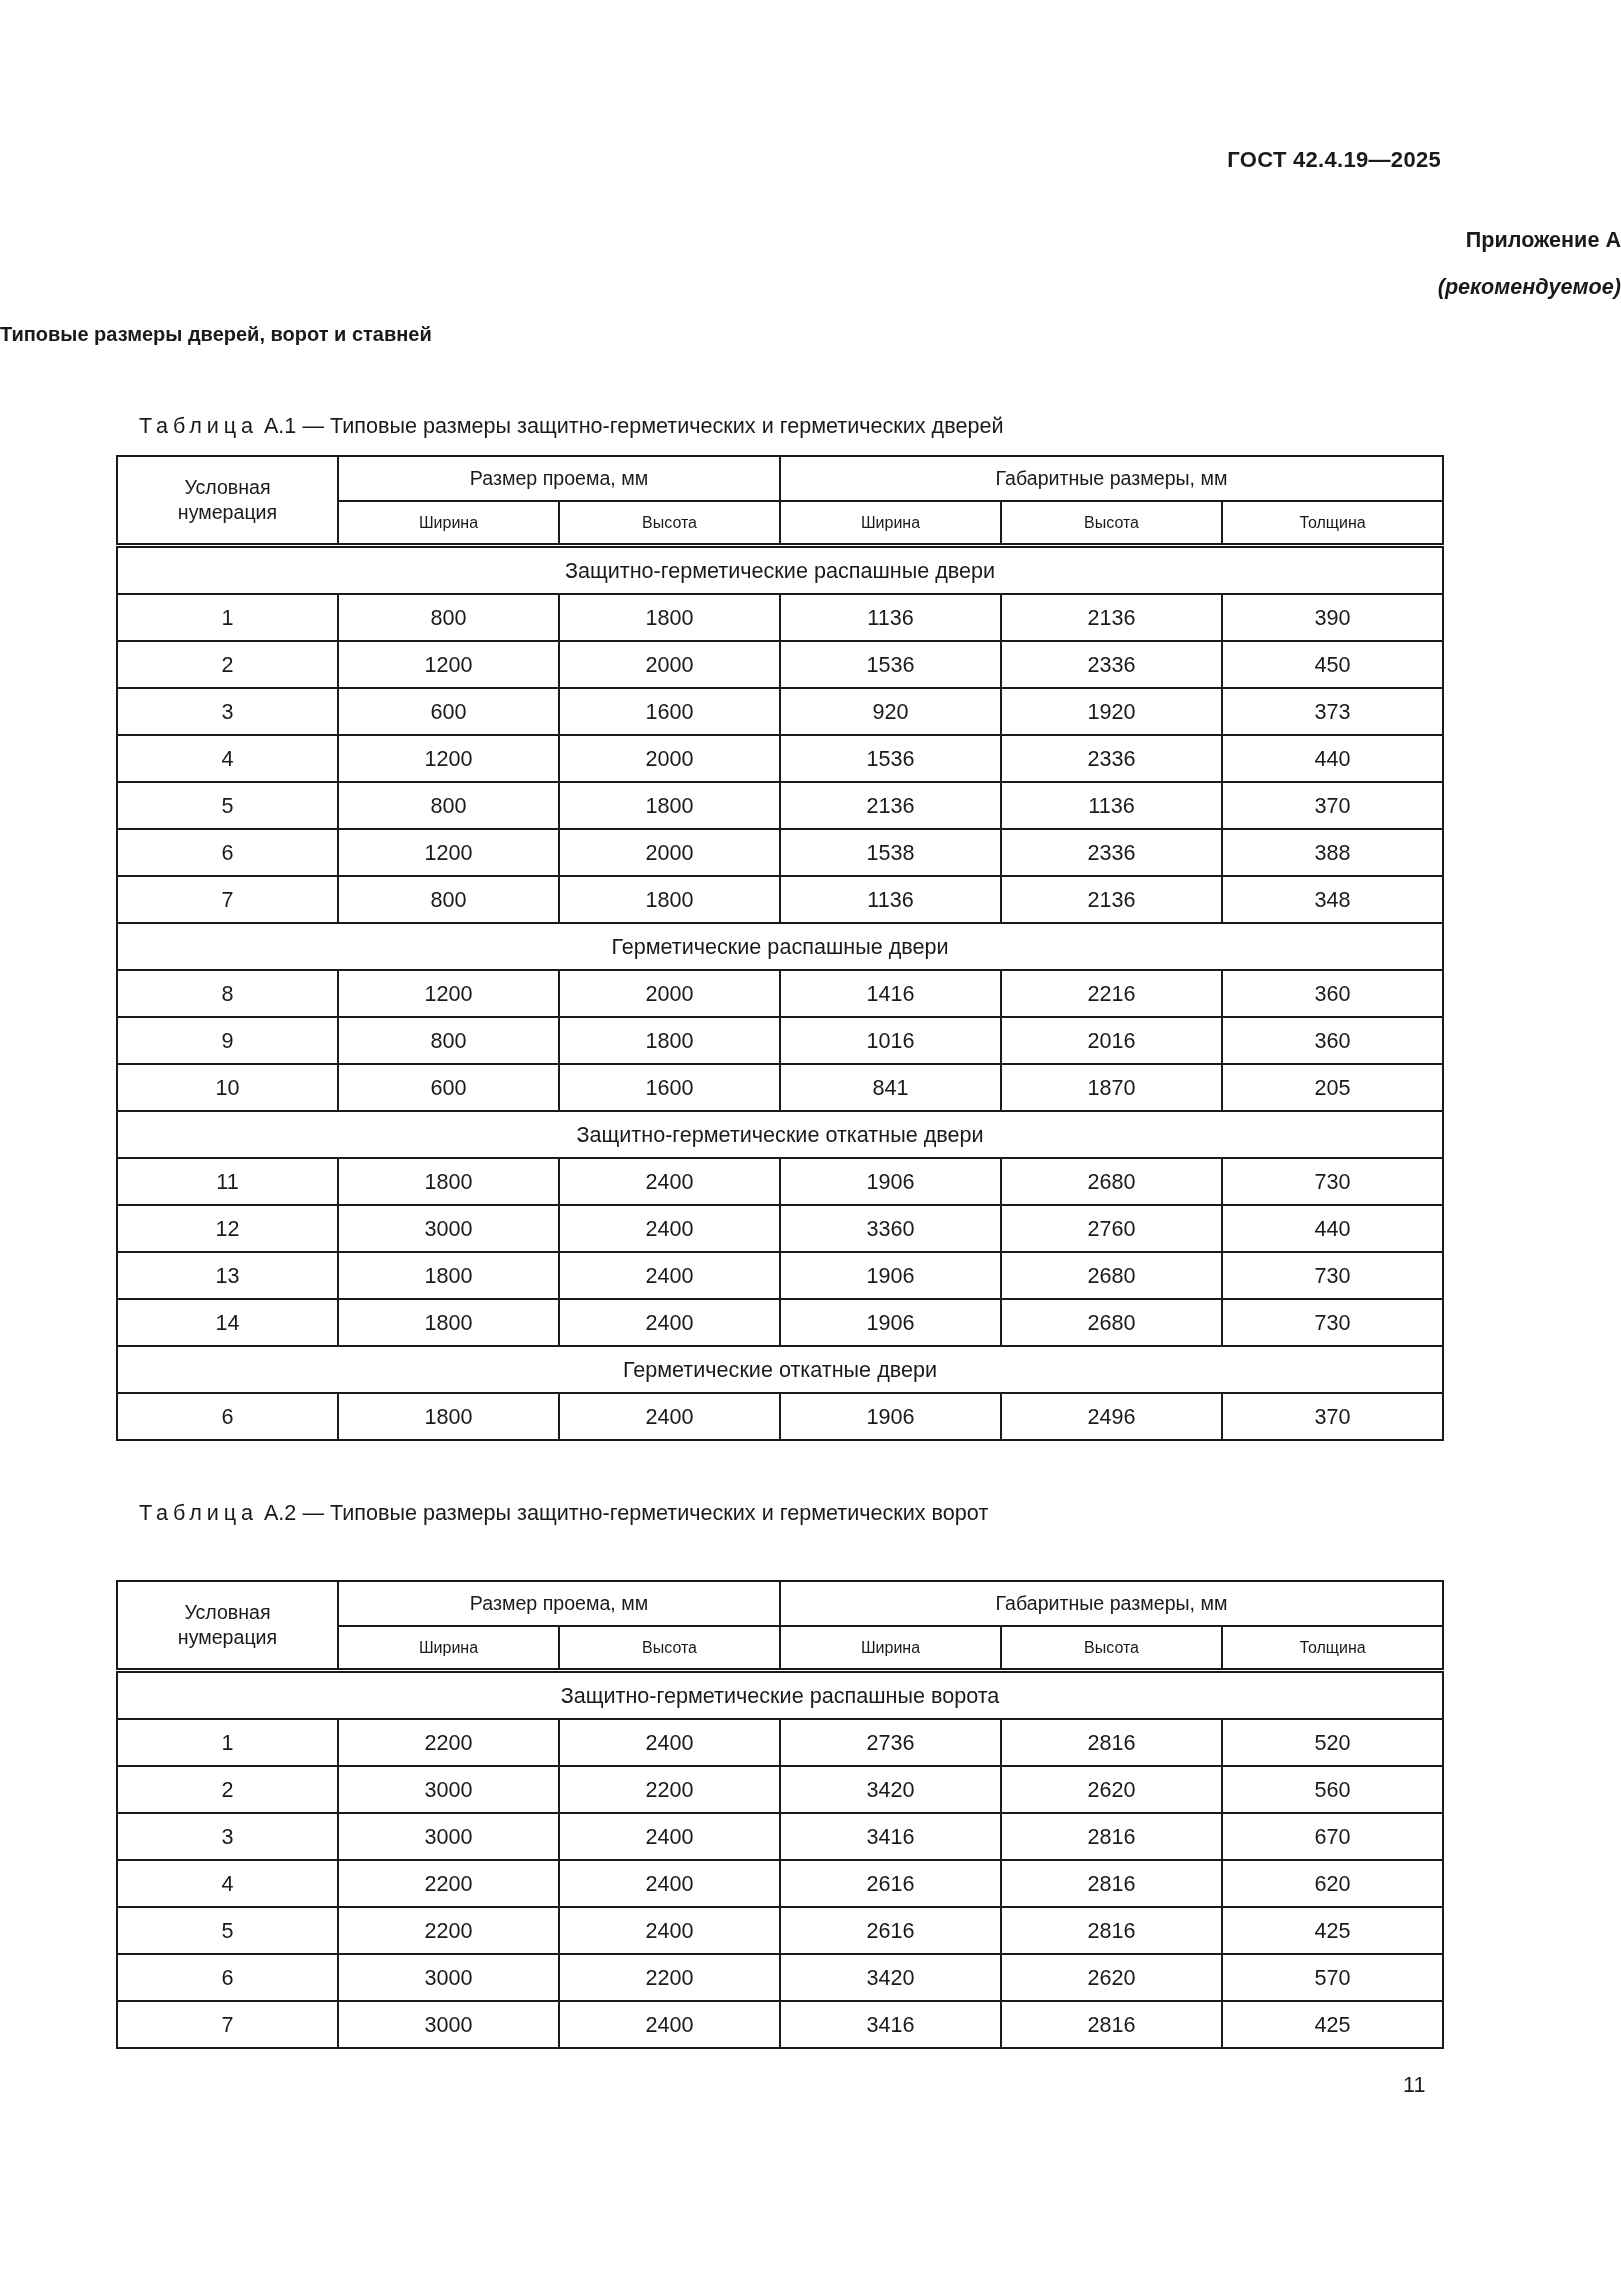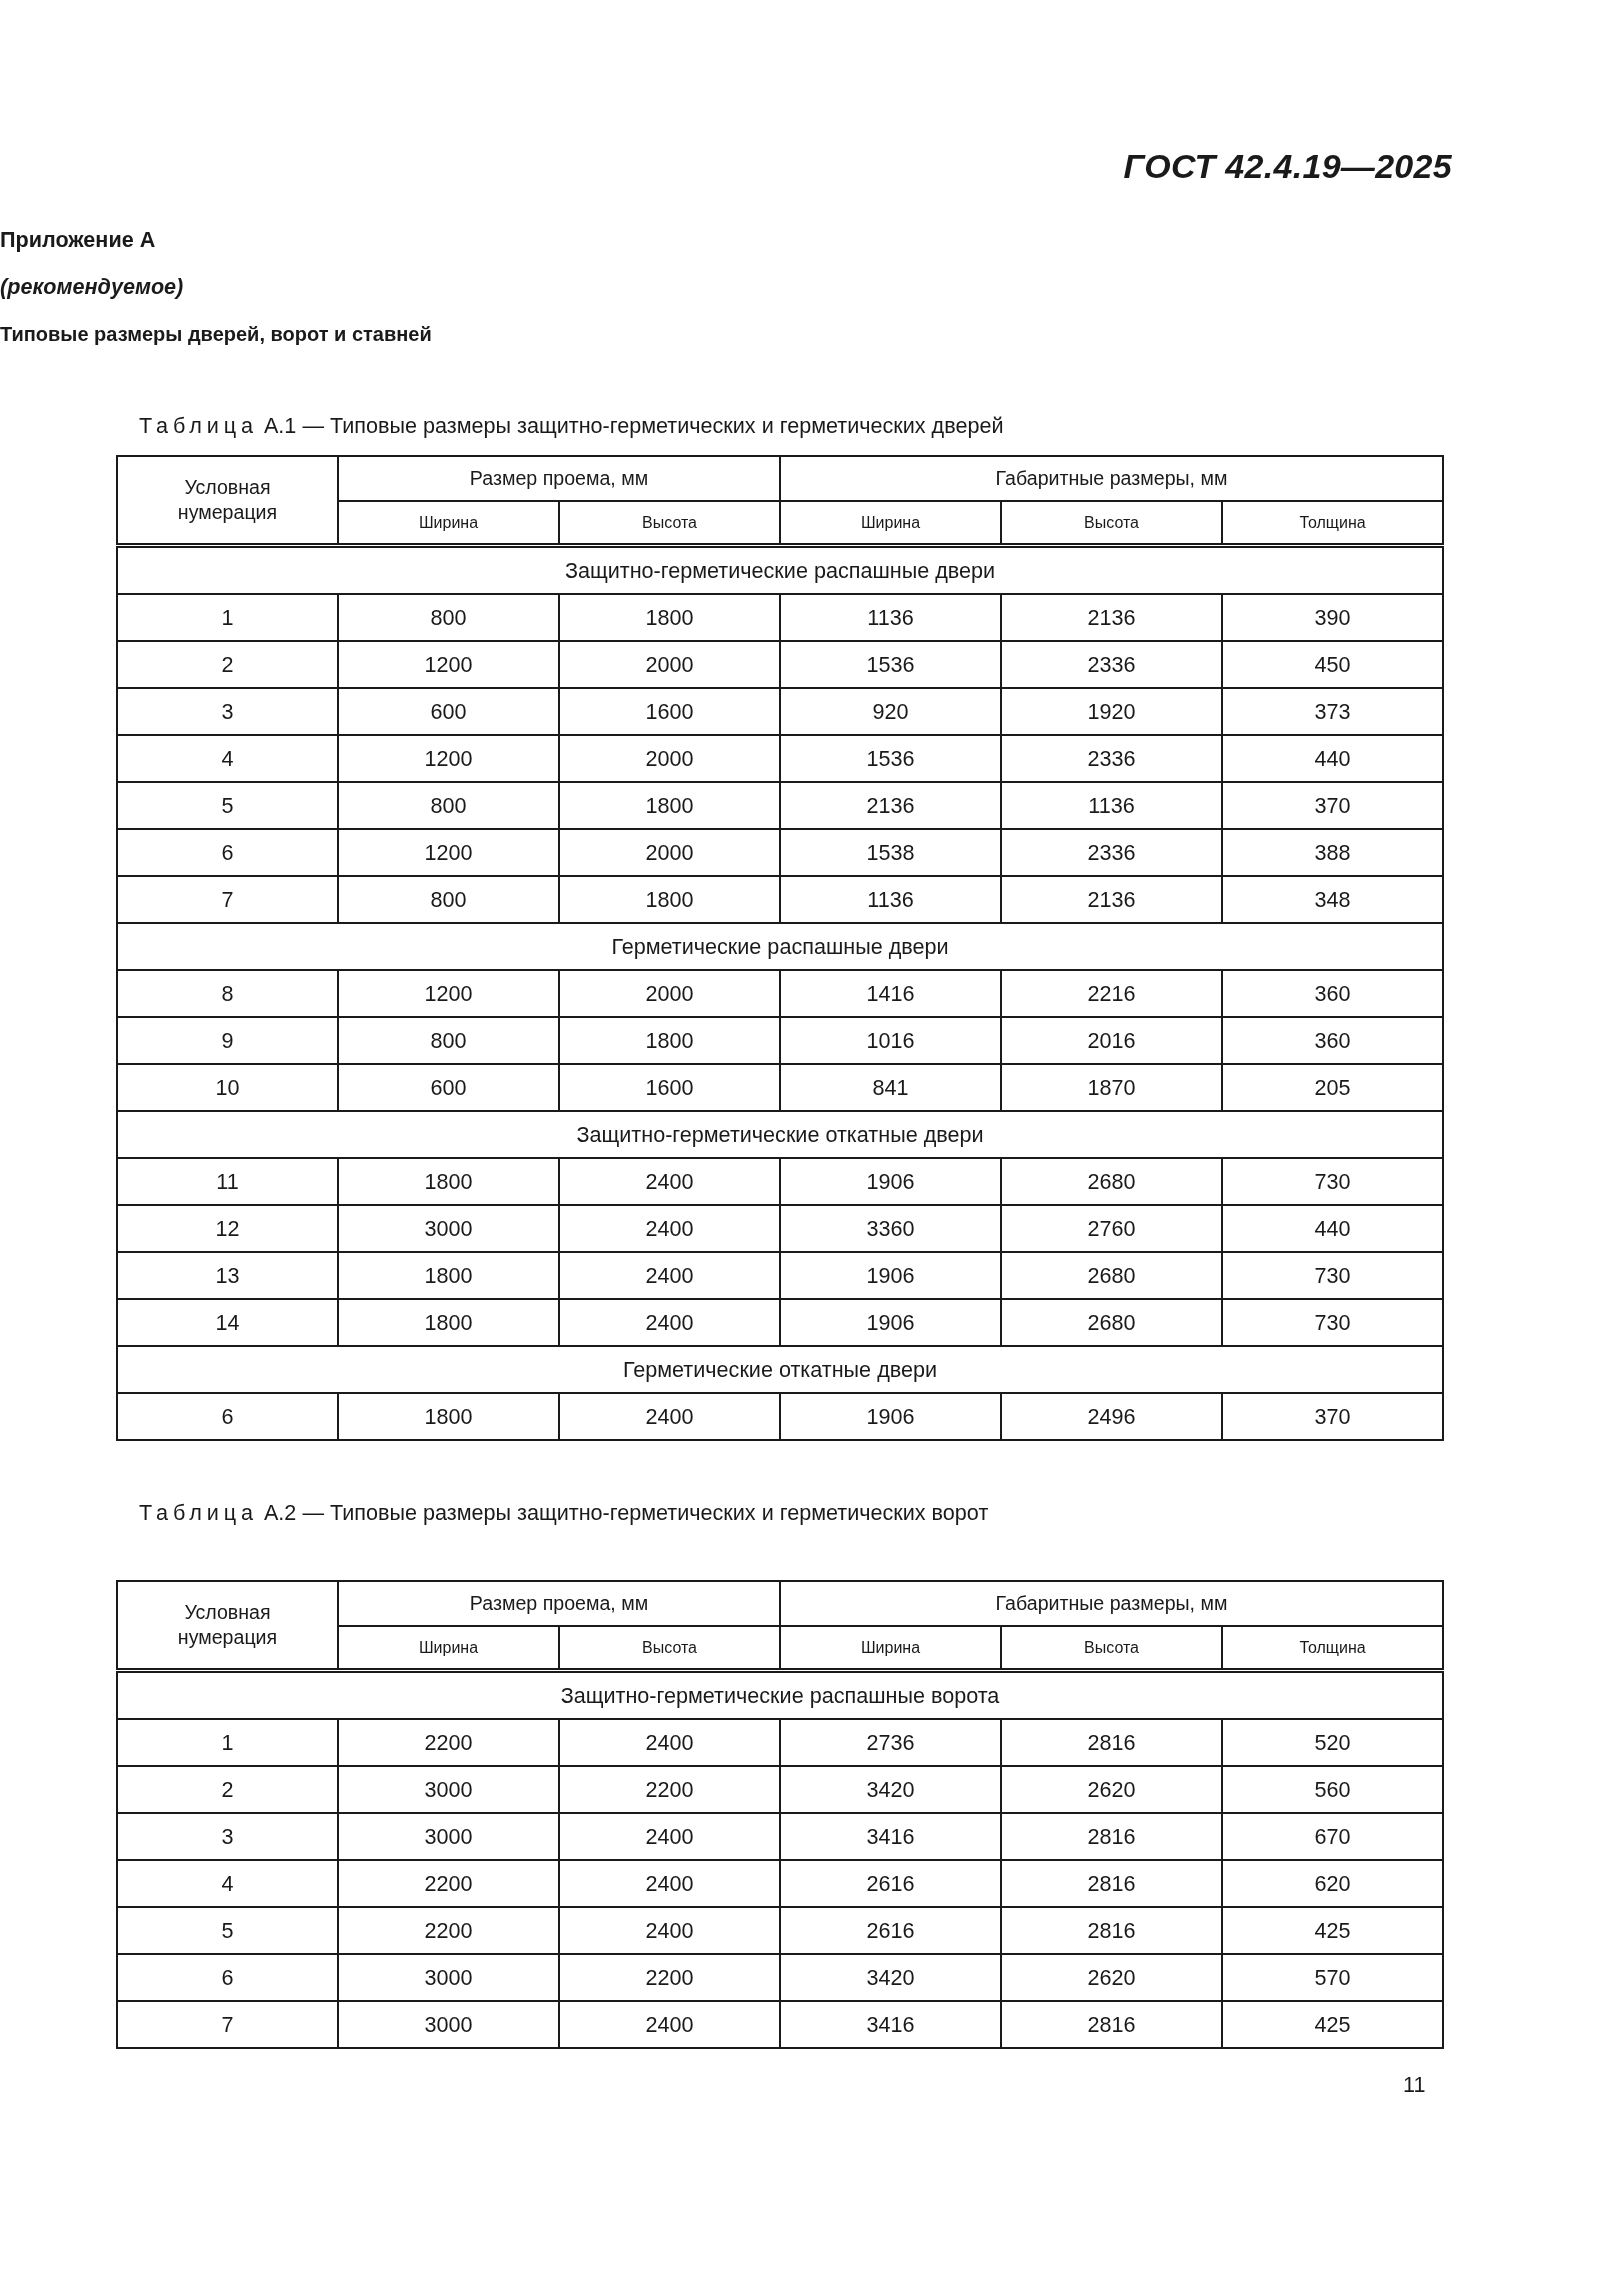--- a/index.html
+++ b/index.html
@@ -1,19 +1,19 @@
 <!DOCTYPE html>
 <html><head>
 <meta charset="utf-8">
 <style>
   html, body { margin: 0; padding: 0; background: #ffffff; }
   body { width: 1621px; height: 2293px; position: relative; overflow: hidden;
          font-family: "Liberation Sans", sans-serif; color: #1a1a1a; }
-  .doc-code { position: absolute; top: 147px; right: 169px; font-weight: bold; font-size: 34px; letter-spacing: 0.3px; font-style: italic; }
-  .appendix { position: absolute; left: 0; width: 100%; text-align: left; font-weight: bold; }
+  .doc-code { position: absolute; top: 147px; right: 180px; font-weight: bold; font-size: 22px; letter-spacing: 0.3px; }
+  .appendix { position: absolute; left: 0; width: 100%; text-align: right; font-weight: bold; }
   .appendix-title { top: 227px; font-size: 21.6px; }
   .appendix-status { top: 274px; font-size: 21.6px; font-style: italic; }
   .section-title { position: absolute; left: 0; width: 100%; top: 323px; text-align: left; font-weight: bold; font-size: 20px; }
   .caption { position: absolute; left: 116px; font-size: 21.6px; white-space: nowrap; }
   .caption .spaced { letter-spacing: 4.9px; margin-left: 23px; }
   .caption-a1 { top: 413px; }
   .caption-a2 { top: 1500px; }
   table.grid { position: absolute; left: 116px; width: 1328px; border-collapse: collapse; table-layout: fixed; font-size: 21.6px; }
   table.grid td { border: 2px solid #1a1a1a; text-align: center; vertical-align: middle; padding: 0; height: 45px; }
   table.grid col { width: 221px; }

